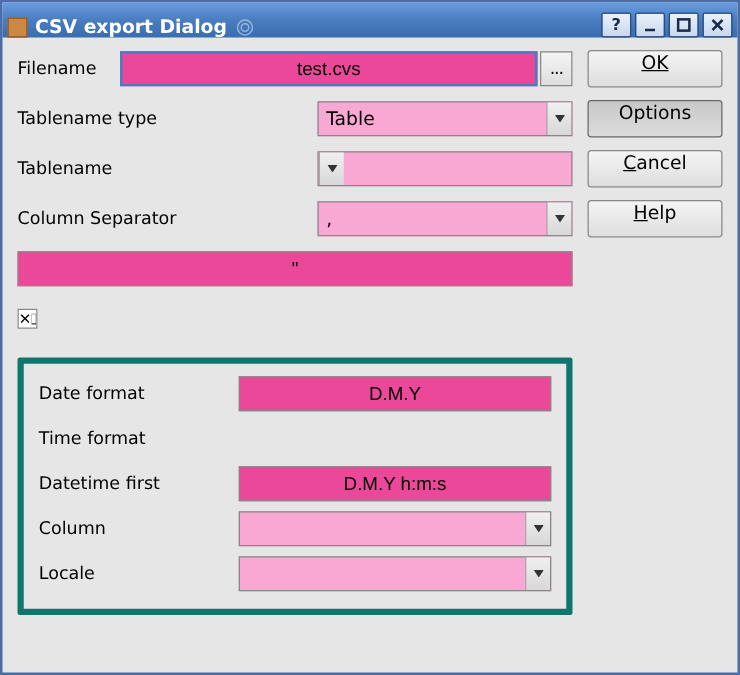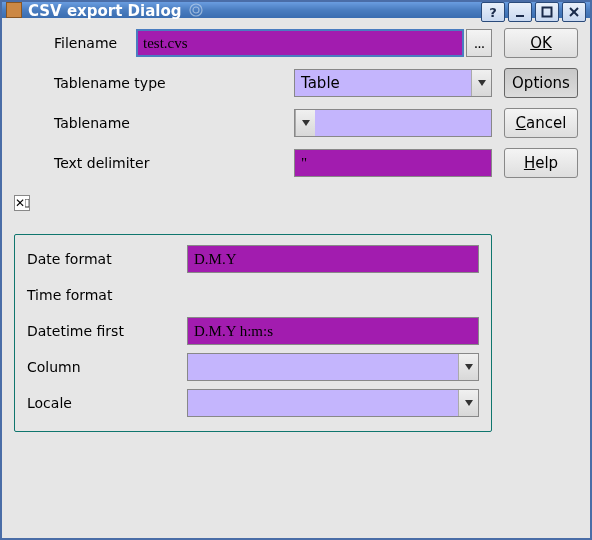--- a/index.html
+++ b/index.html
@@ -14,24 +14,24 @@
   }
   .window {
     width: 592px;
     height: 540px;
     border: 2px solid #4a6da7;
     background: #e6e6e6;
     display: flex;
     flex-direction: column;
   }
   .titlebar {
-    height: 16px;
+    height: 28px;
     background: linear-gradient(to bottom, #6a9de0 0%, #4a7dc0 50%, #3a6db0 100%);
     display: flex;
-    align-items: flex-start;
+    align-items: flex-end;
     padding: 0 4px;
     color: white;
   }
   .titlebar-icon {
     width: 16px;
     height: 16px;
     background: #cc8844;
     border: 1px solid #885522;
     margin-right: 6px;
   }
@@ -83,49 +83,48 @@
     flex-direction: column;
     gap: 10px;
   }
   .btn {
     height: 30px;
     background: linear-gradient(to bottom, #f4f4f4, #dedede);
     border: 1px solid #888;
     border-radius: 3px;
     font-size: 15px;
     display: flex;
-    align-items: center;
     justify-content: center;
     cursor: pointer;
   }
   .btn.pressed {
     background: linear-gradient(to bottom, #c8c8c8, #dcdcdc);
     border-color: #666;
   }
   .btn .ul { text-decoration: underline; }
   .row {
     display: flex;
     align-items: center;
     margin-bottom: 10px;
     min-height: 30px;
   }
   .row .lbl {
     flex-shrink: 0;
-    margin-left: 40px;
   }
   .lbl-fn { width: 82px; }
   .lbl-mid { width: 240px; }
   .inline-lbl { width: auto; margin-right: 2px; }
   .input {
     height: 28px;
     border: 1px solid #888;
-    background: #a21caf;
+    background: #ec4899;
     font-size: 15px;
     padding: 2px 6px;
-    font-family: Liberation Serif, serif;
+    font-family: Liberation Sans, sans-serif;
+    text-align: center;
   }
   .input.focused {
     border: 2px solid #4a7dc0;
     padding: 1px 5px;
   }
   .fn-input { flex: 1; }
   .browse-btn {
     width: 26px;
     height: 28px;
     margin-left: 2px;
@@ -136,21 +135,21 @@
     justify-content: center;
     cursor: pointer;
     font-size: 14px;
     letter-spacing: -1px;
   }
   .combo {
     flex: 1;
     height: 28px;
     display: flex;
     border: 1px solid #888;
-    background: #c4b5fd;
+    background: #f9a8d4;
   }
   .combo .combo-text {
     flex: 1;
     padding: 2px 6px;
     font-size: 15px;
     display: flex;
     align-items: center;
   }
   .combo .combo-btn {
     width: 20px;
@@ -177,21 +176,21 @@
     width: 9px;
     height: 9px;
     background: #333;
     clip-path: polygon(0 0, 100% 0, 100% 100%, 0 100%, 0 0, 10% 10%, 10% 90%, 90% 90%, 90% 10%, 10% 10%);
   }
   .checkbox.checked {
     font-size: 12px;
     font-weight: bold;
   }
   .fieldset {
-    border: 1px solid #0f766e;
+    border: 5px solid #0f766e;
     border-radius: 2px;
     margin-top: 6px;
     padding: 10px 12px 6px 12px;
   }
   .frow {
     display: flex;
     align-items: center;
     margin-bottom: 8px;
     min-height: 28px;
   }
@@ -254,23 +253,33 @@
         <div class="lbl lbl-mid">Tablename</div>
         <div class="combo">
           <div class="combo-btn">
               <svg viewBox="0 0 8 6">
                 <polygon points="0,0 8,0 4,6" fill="#333"></polygon>
               </svg>
             </div>
         </div>
       </div>
 
-
-      <div class="row">
-        <div class="lbl lbl-mid">Text delimiter</div>
+      <div class="row">
+        <div class="lbl lbl-mid">Column Separator</div>
+        <div class="combo">
+          <div class="combo-text">,</div>
+          <div class="combo-btn">
+              <svg viewBox="0 0 8 6">
+                <polygon points="0,0 8,0 4,6" fill="#333"></polygon>
+              </svg>
+            </div>
+        </div>
+      </div>
+
+      <div class="row">
         <input class="input" style="flex: 1 1 0%;" value="&quot;">
       </div>
 
       <div class="row">
         <div class="checkbox checked">✕</div>
       </div>
 
       <div class="fieldset">
         <div class="frow">
           <div class="flbl">Date format</div>

